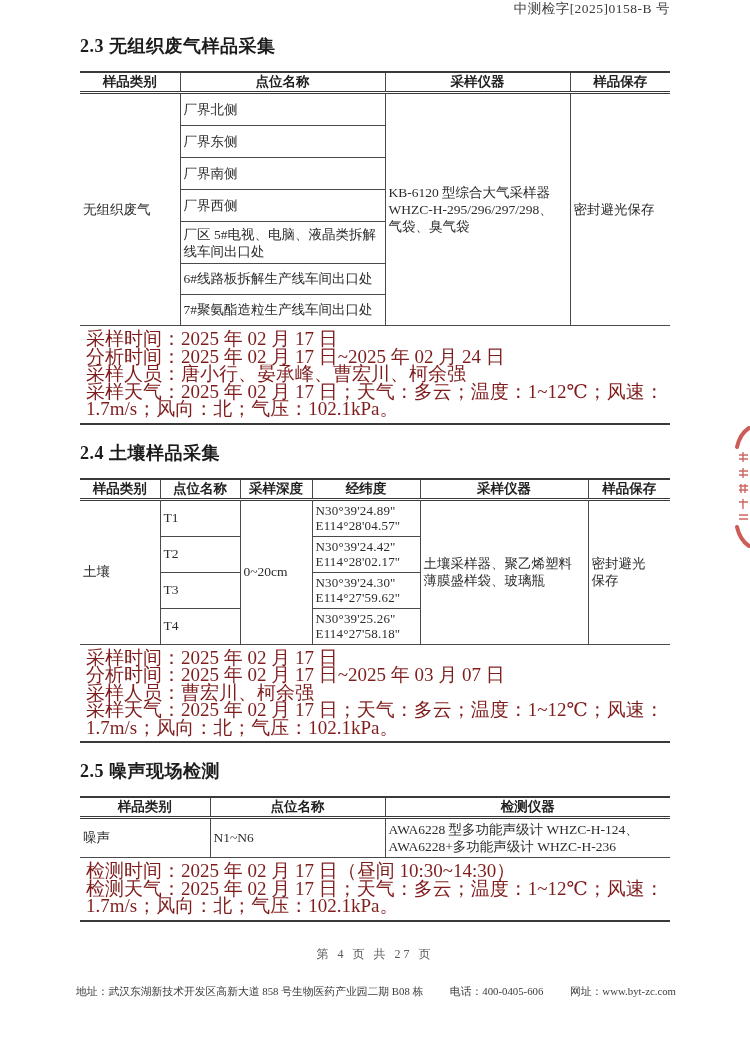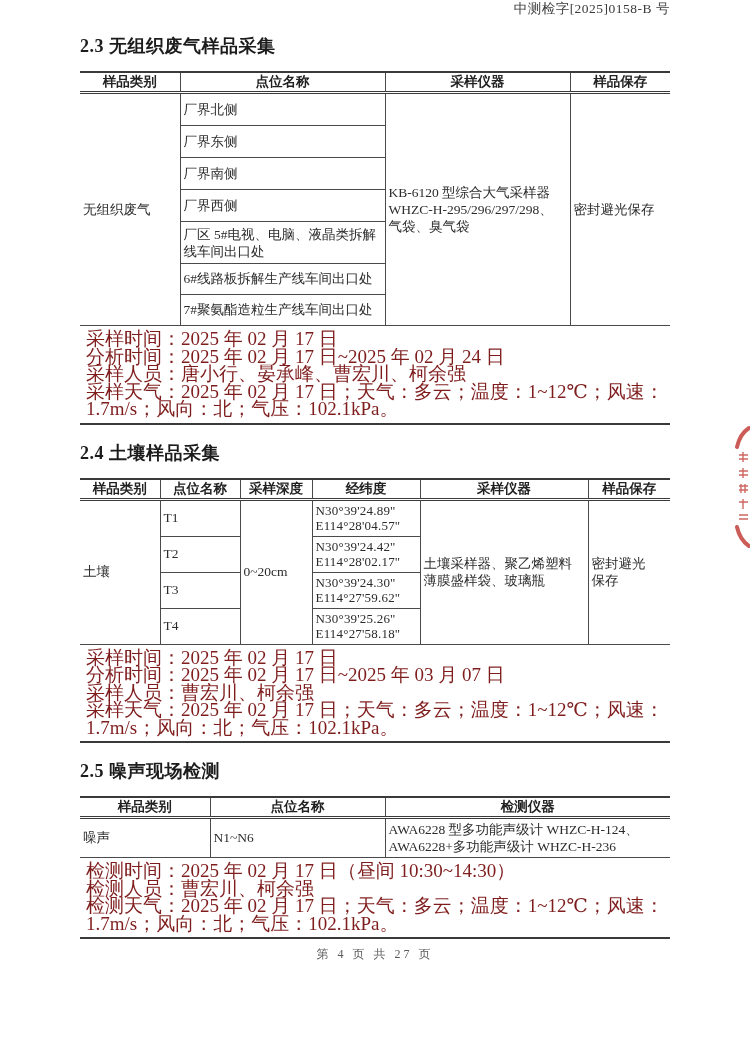--- a/index.html
+++ b/index.html
@@ -188,21 +188,20 @@
           <td>N1~N6</td>
           <td class="edge-r">
             <span class="cell-line">AWA6228 型多功能声级计 WHZC-H-124、</span>
             <span class="cell-line">AWA6228+多功能声级计 WHZC-H-236</span>
           </td>
         </tr>
       </tbody>
     </table>
     <div class="notes">
       <div class="note-line">检测时间：2025 年 02 月 17 日（昼间 10:30~14:30）</div>
-      <div class="note-line">检测人员：曹宏川、柯余强</div>
       <div class="note-line">检测天气：2025 年 02 月 17 日；天气：多云；温度：1~12℃；风速：1.7m/s；风向：北；气压：102.1kPa。</div>
     </div>
 
   </div>
 
   <div class="seal">
     <svg width="15" height="132" viewBox="0 0 15 132" xmlns="http://www.w3.org/2000/svg">
       <g fill="none" stroke-width="4" stroke-linecap="round" opacity="0.85" stroke="#c2403a">
         <path d="M14 4 C 8 8, 4 14, 2 23"></path>
         <path d="M2 103 C 4 112, 8 118, 14 122"></path>
@@ -212,13 +211,18 @@
         <path d="M4 47 h9 M8 44 v10 M4 51 h9"></path>
         <path d="M4 62 h9 M4 66 h9 M6 60 v9 M10 60 v9"></path>
         <path d="M4 78 h9 M8 75 v10"></path>
         <path d="M4 91 h9 M4 95 h9"></path>
       </g>
     </svg>
   </div>
 
   <div class="page-num">第 4 页 共 27 页</div>
 
+  <div class="bottom-footer">
+    <span>地址：武汉东湖新技术开发区高新大道 858 号生物医药产业园二期 B08 栋</span>
+    <span>电话：400-0405-606</span>
+    <span>网址：www.byt-zc.com</span>
+  </div>
 </div>
 
 </body></html>

